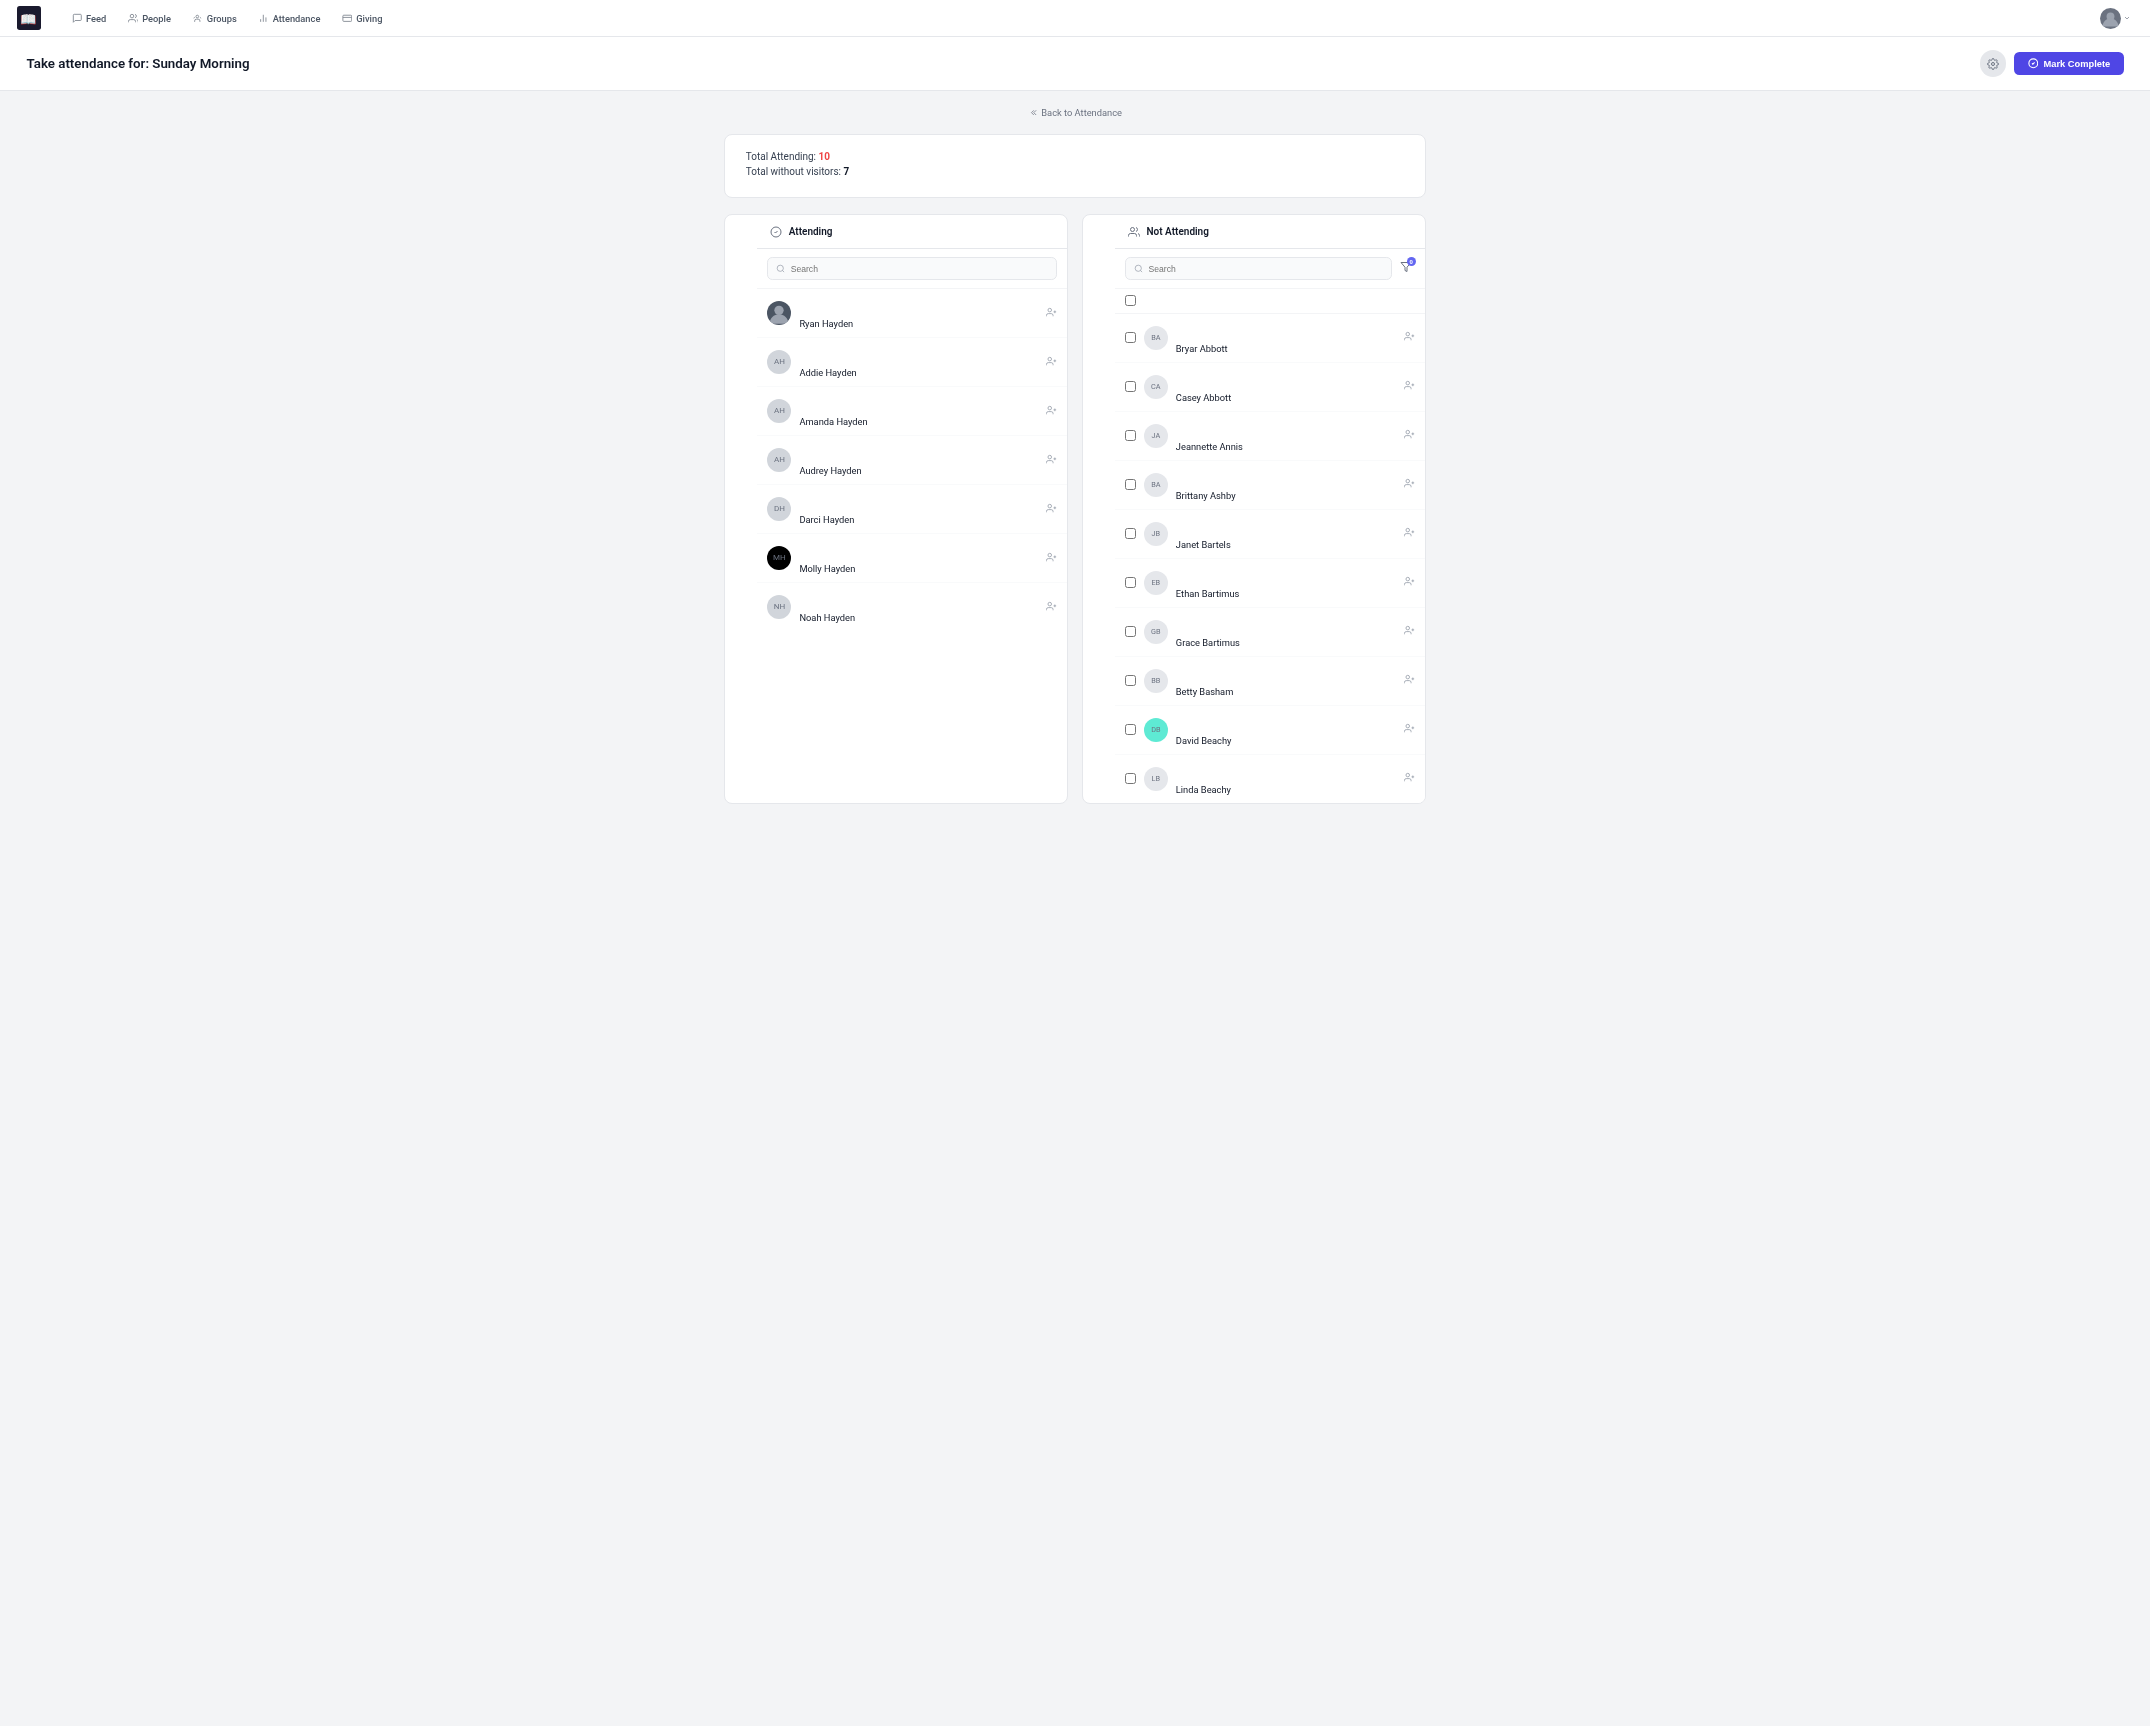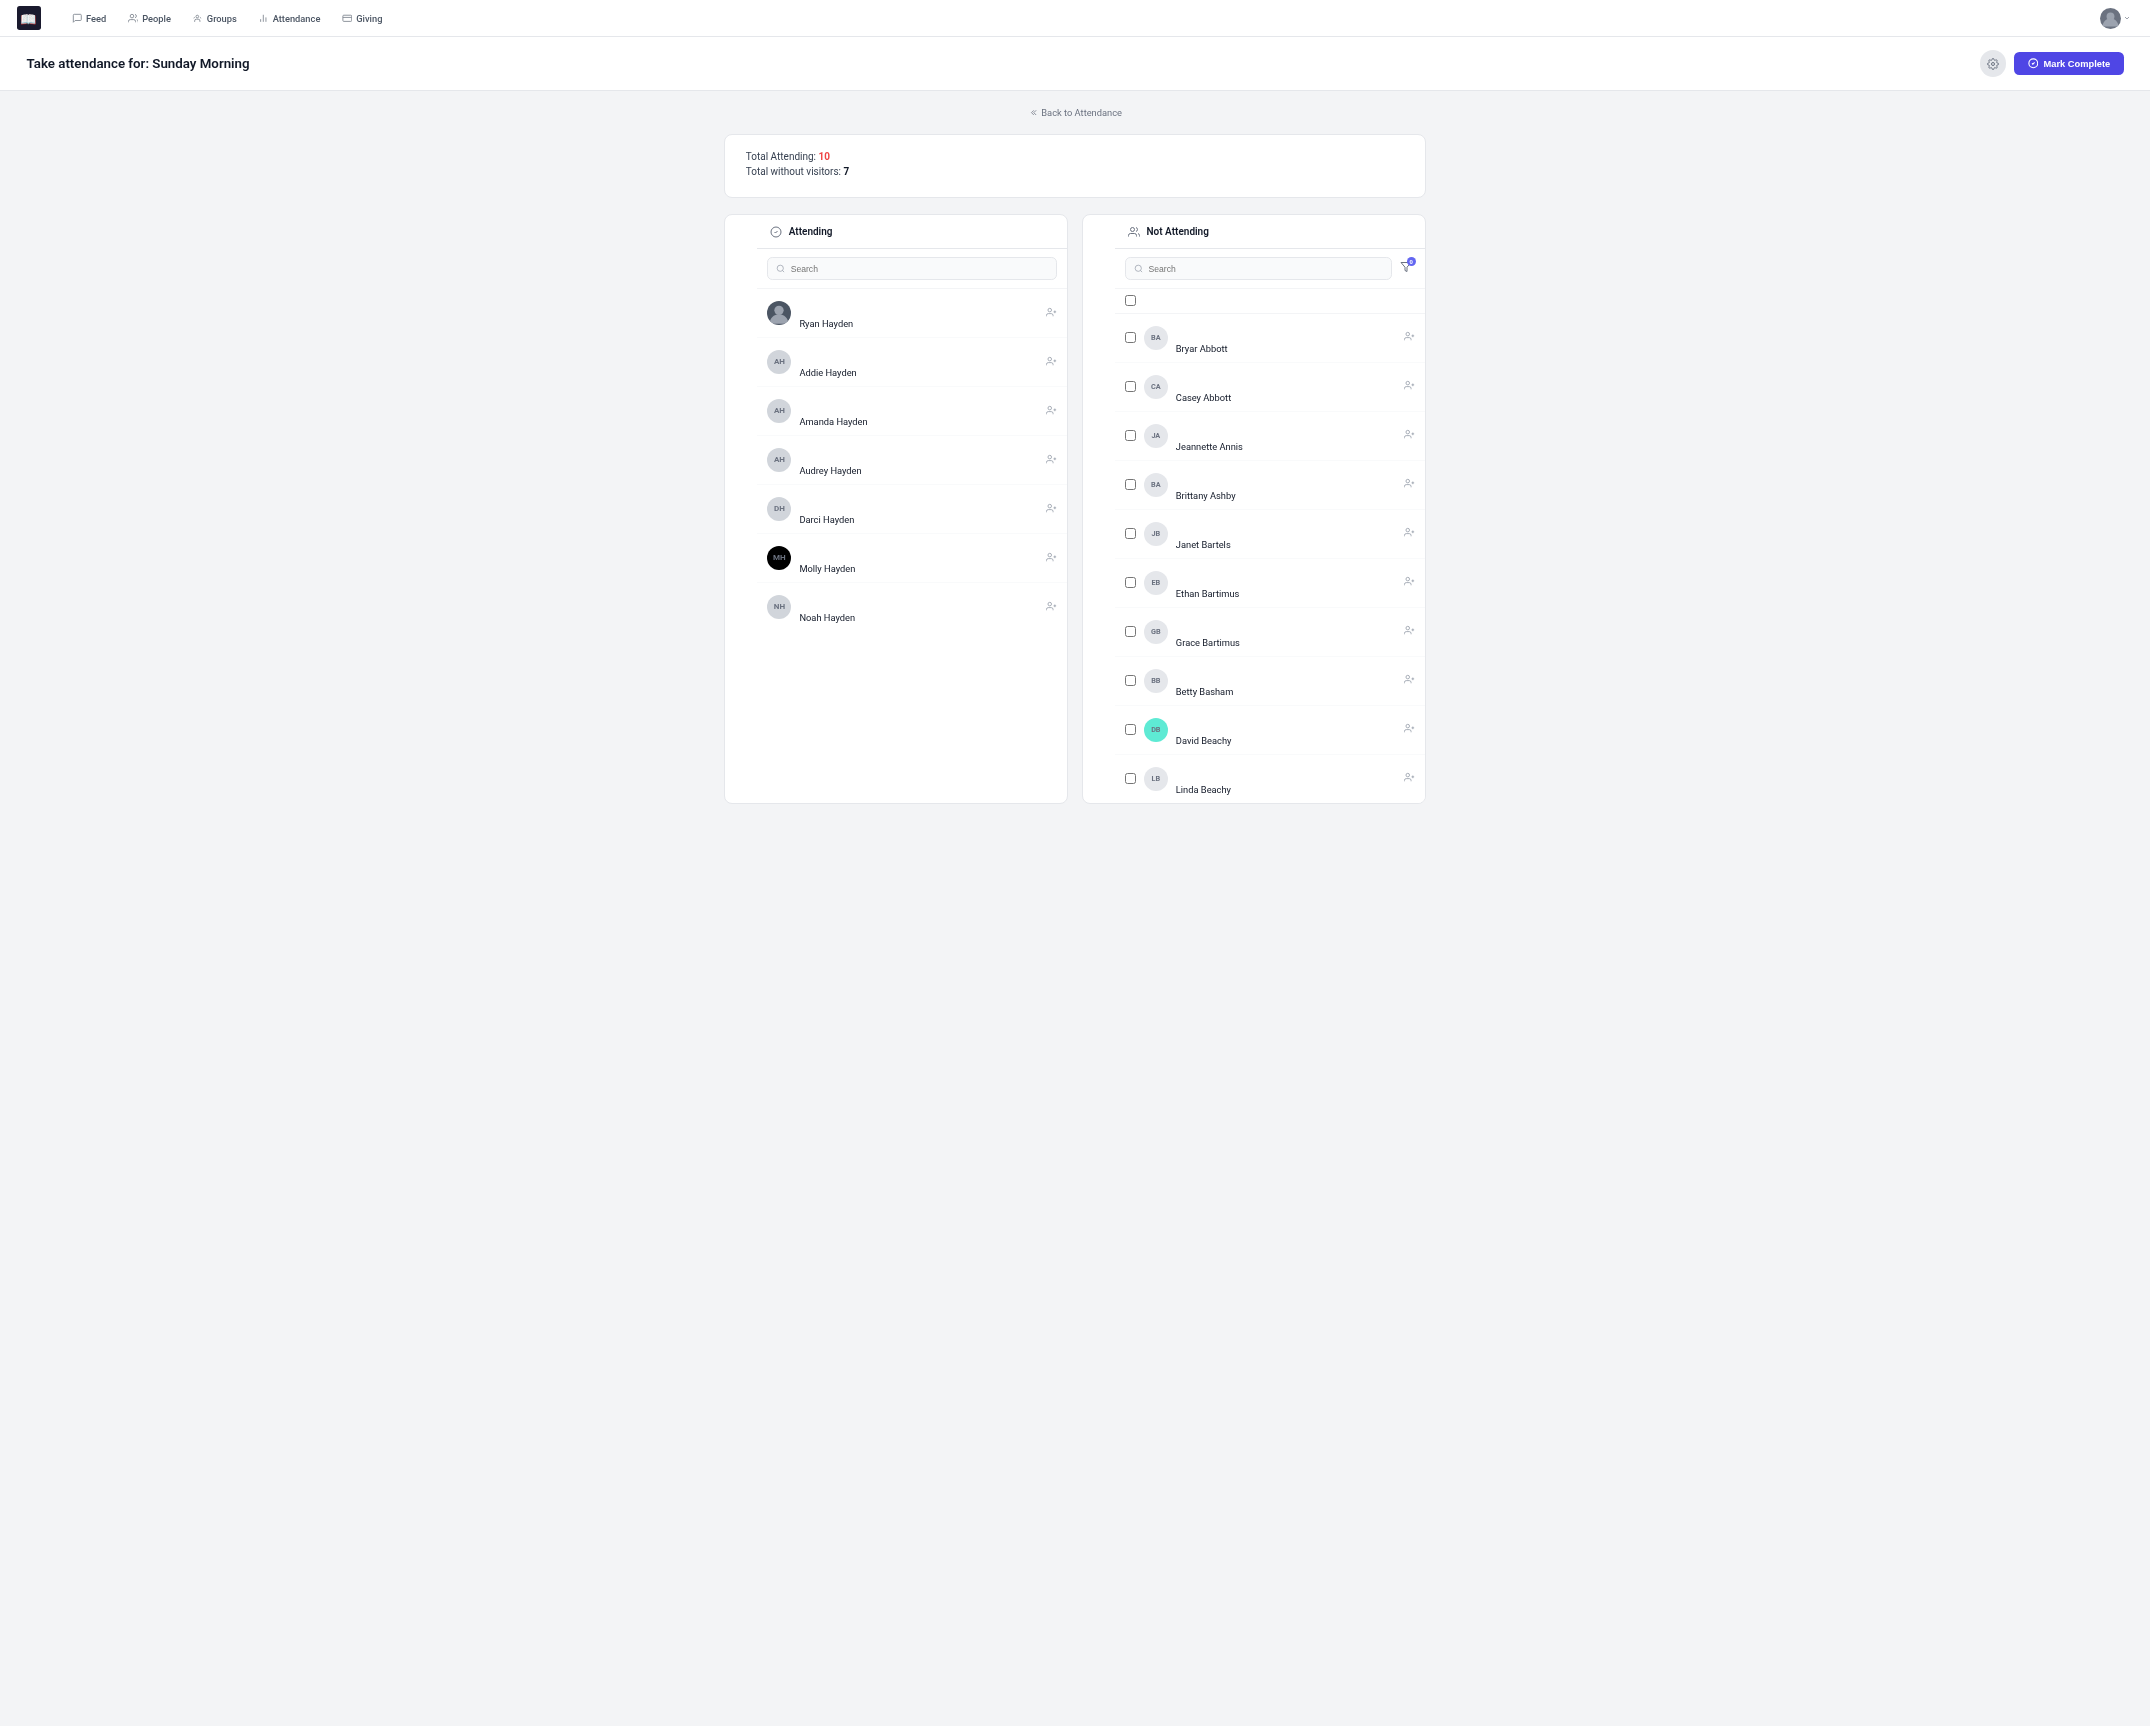--- a/index.html
+++ b/index.html
@@ -312,21 +312,21 @@
     }
     .person-avatar {
       width: 24px;
       height: 24px;
       border-radius: 50%;
       background: #e5e7eb;
       display: flex;
       align-items: center;
       justify-content: center;
       font-size: 8px;
-      font-weight: 700;
+      font-weight: 400;
       color: #6b7280;
       flex-shrink: 0;
       overflow: hidden;
     }
     .person-name {
       flex: 1;
       font-size: 9.3px;
       color: #111827;
       margin-top: 21px;
     }

